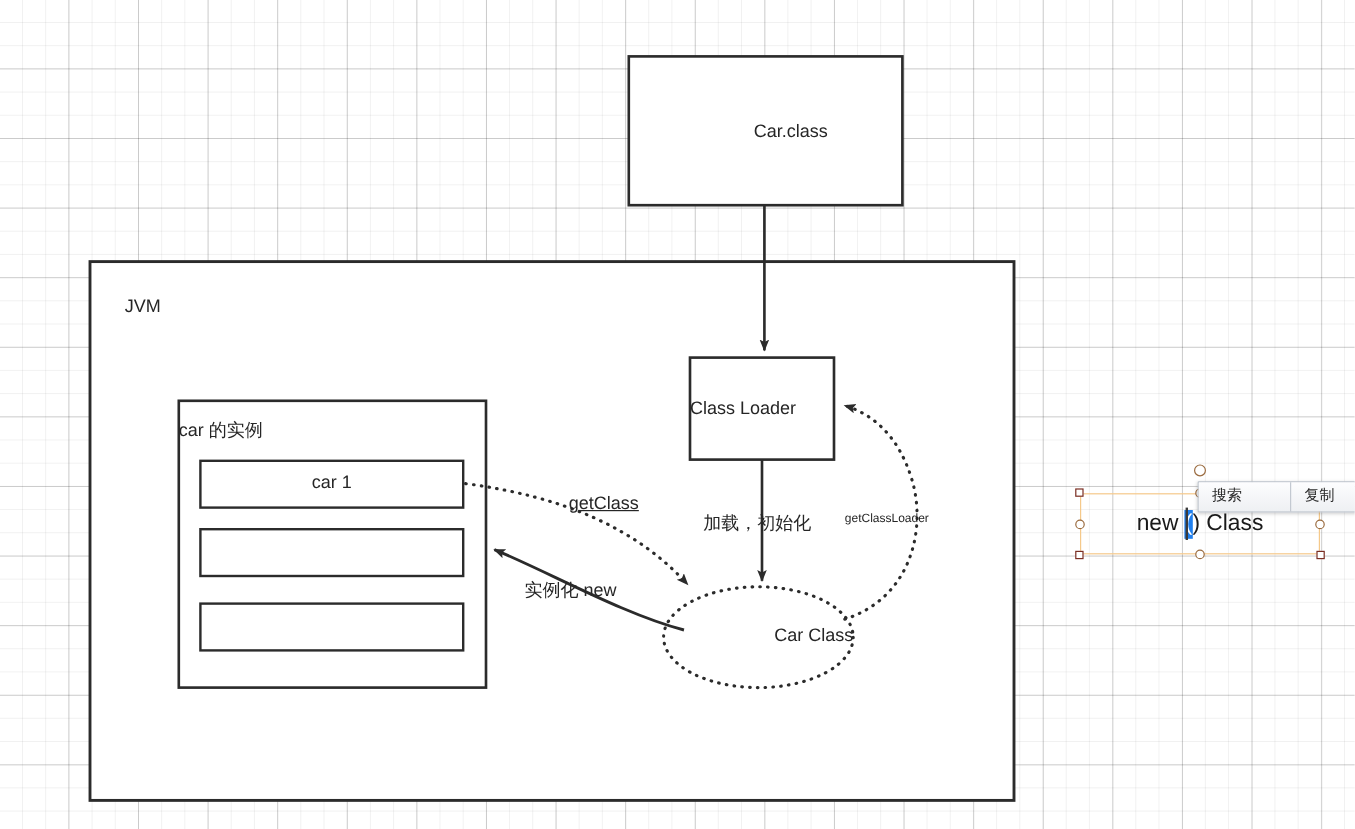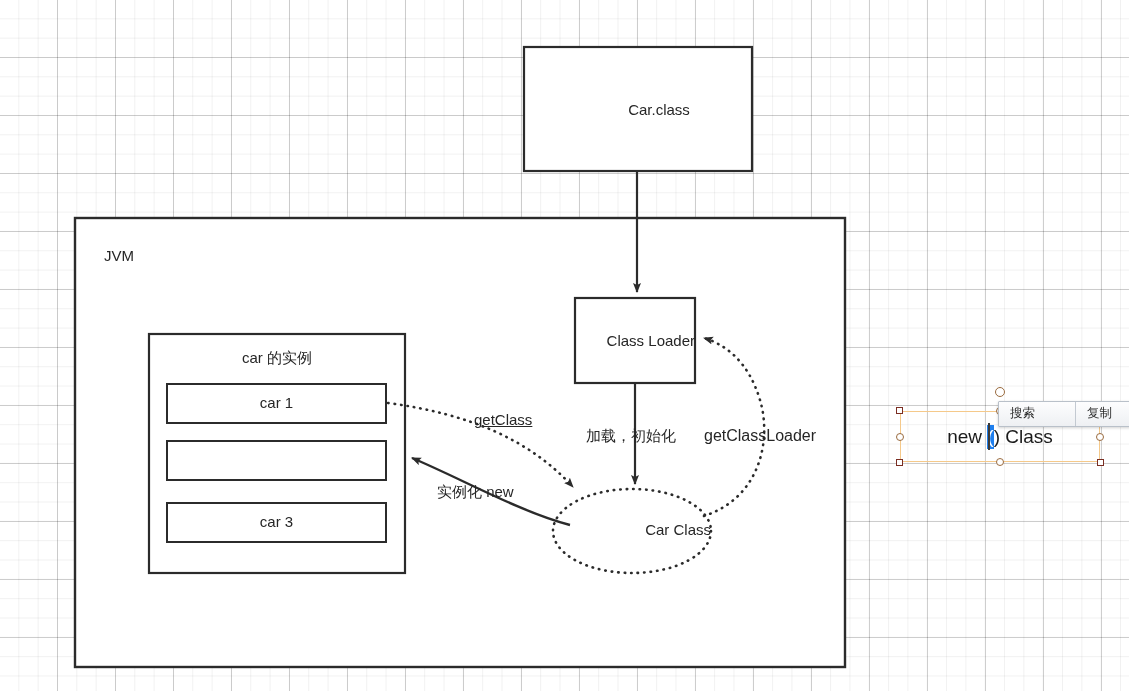--- a/index.html
+++ b/index.html
@@ -179,38 +179,37 @@
 
     <path d="M704,516 C760,498 772,440 760,400 C748,360 724,344 704,338" fill="none" stroke="#2b2b2b" stroke-width="2.6" stroke-dasharray="0.5 6" stroke-linecap="round" marker-end="url(#arrow-dot)"></path>
 
     <path d="M570,525 C520,512 460,478 412,458" fill="none" stroke="#2b2b2b" stroke-width="2.4" marker-end="url(#arrow-solid)"></path>
   </svg>
 
   <div class="node-label" style="left:524px; top:101px; width:228px; text-align:center; font-size:15px;padding-left:21px;">Car.class</div>
 
   <div class="node-label" style="left:104px; top:247px; font-size:15px;">JVM</div>
 
-  <div class="node-label" style="left:149px; top:349px; width:256px; text-align:center; font-size:15px;">car 的实例</div>
+  <div class="node-label" style="left:149px; top:349px; width:256px; font-size:15px;">car 的实例</div>
 
   <div class="node-label" style="left:167px; top:394px; width:219px; text-align:center; font-size:15px;">car 1</div>
 
 
-  <div class="node-label" style="left:167px; top:513px; width:219px; text-align:center; font-size:15px;">car 3</div>
-
-  <div class="node-label" style="left:575px; top:332px; width:120px; text-align:right; font-size:15px;">Class Loader</div>
+
+  <div class="node-label" style="left:575px; top:332px; width:120px; text-align:left; font-size:15px;">Class Loader</div>
 
   <div class="node-label" style="left:553px; top:521px; width:158px; text-align:right; font-size:15px;">Car Class</div>
 
   <div class="node-label" style="left:474px; top:411px; font-size:15px;text-decoration:underline;">getClass</div>
 
   <div class="node-label" style="left:437px; top:483px; font-size:15px;">实例化 new</div>
 
   <div class="node-label" style="left:586px; top:427px; font-size:15px;">加载，初始化</div>
 
-  <div class="node-label" style="left:704px; top:427px; font-size:16px;text-align:center;">getClassLoader</div>
+  <div class="node-label" style="left:704px; top:427px; font-size:10px;text-align:center;">getClassLoader</div>
 
   <div id="selection-widget">
 
     <div id="selection-frame"></div>
 
     <div id="selected-text"><span>new </span><span class="sel-hl">(</span><span>) Class</span></div>
 
     <div id="text-caret"></div>
 
     <div id="rotate-handle"></div>

